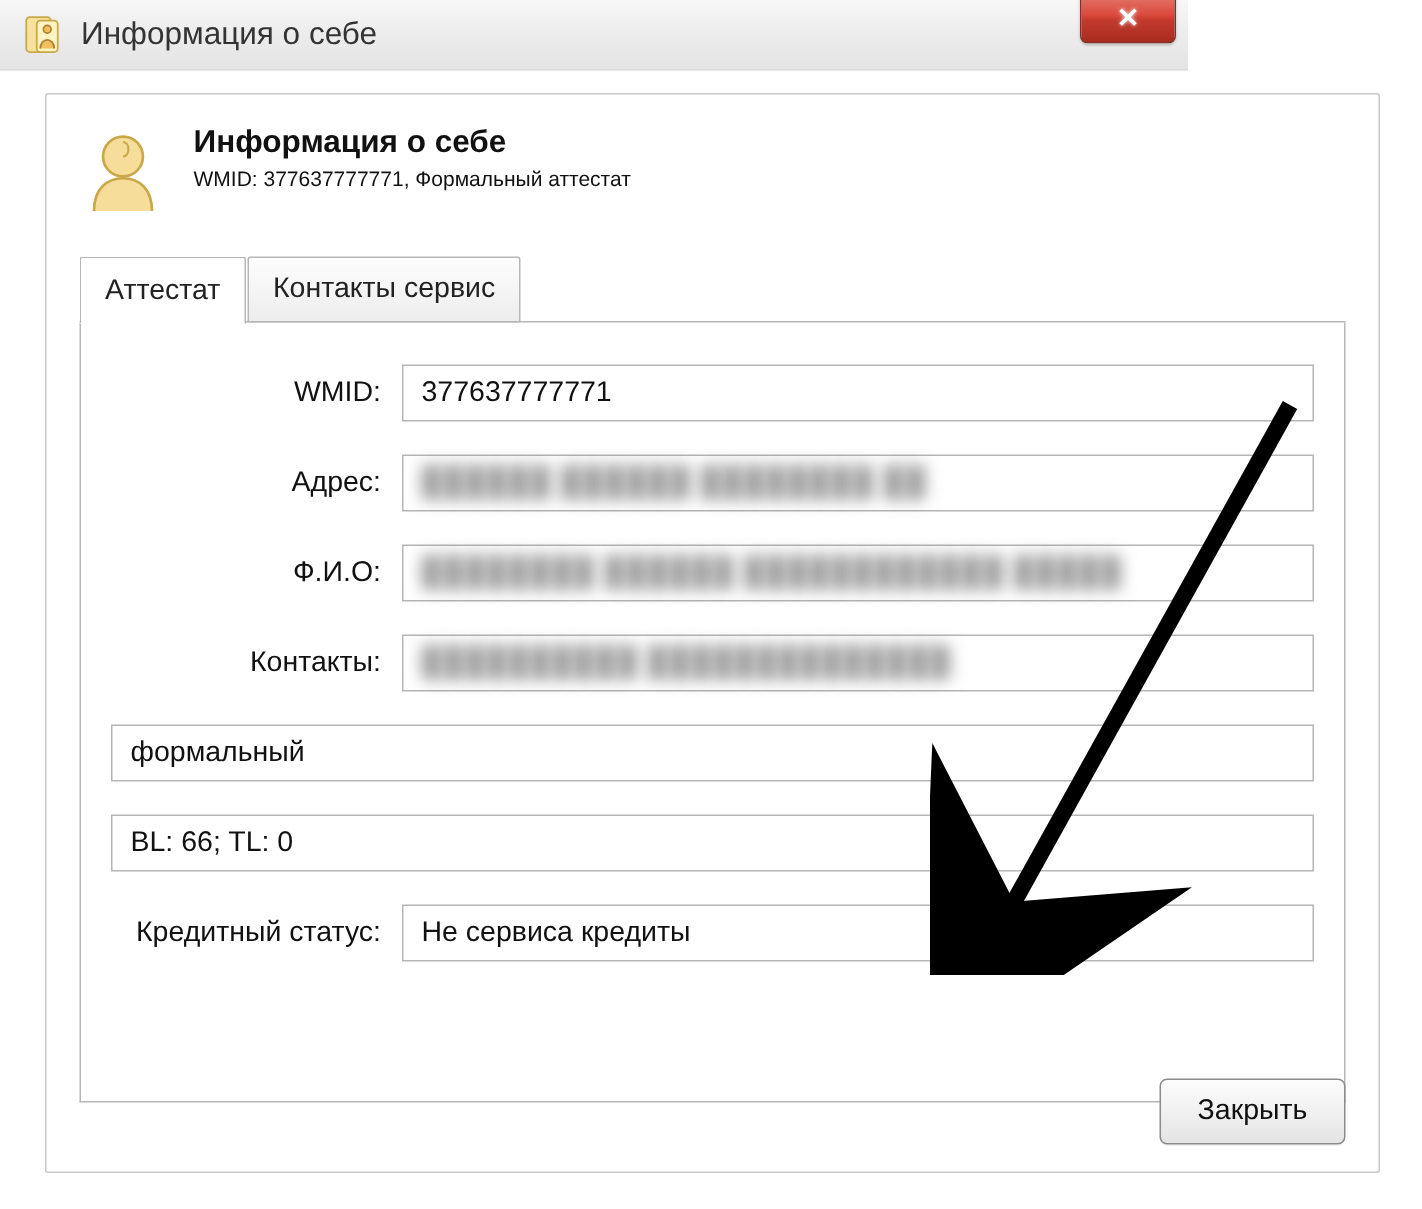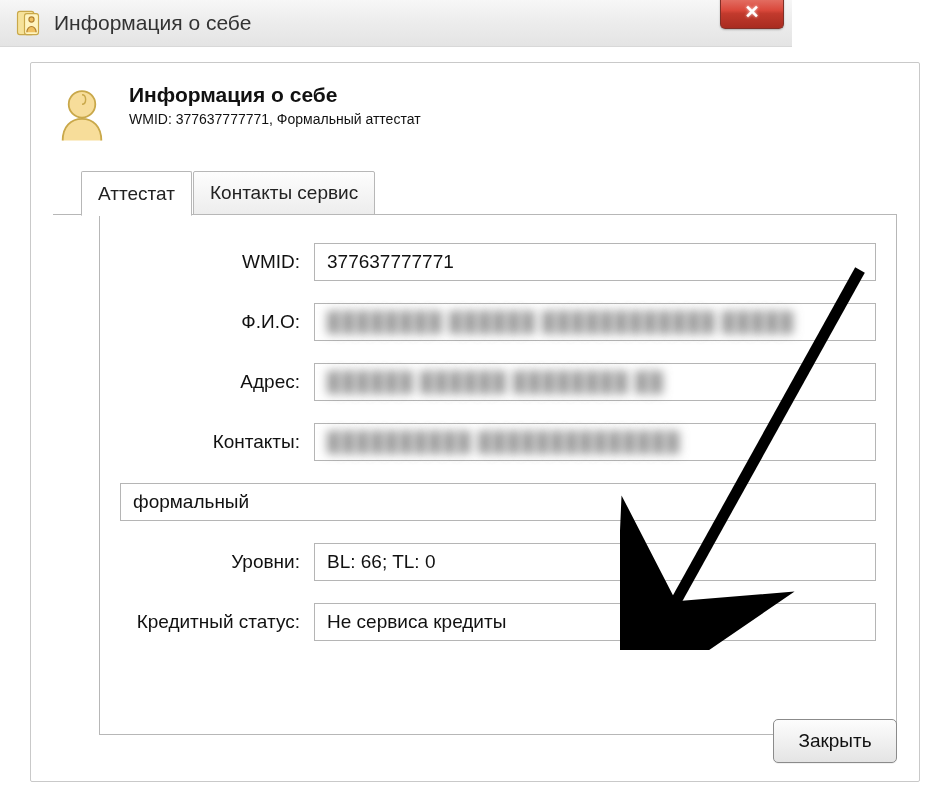--- a/index.html
+++ b/index.html
@@ -116,39 +116,37 @@
     border: 1px solid #b7b7b7;
     border-top-left-radius: 2px;
     border-top-right-radius: 2px;
     display: flex;
     align-items: center;
     justify-content: center;
     padding: 0 16px;
     font-size: 19px;
     color: #222;
     background: linear-gradient(to bottom, #fdfdfd, #ededed);
-    margin-left: 28px;
   }
   .tab.active {
     background: #fff;
     border-bottom: 1px solid #fff;
     z-index: 2;
     height: 43px;
     bottom: -1px;
   }
   .tab1 { left: 0; }
   .tab2 { left: 112px; }
   
   .form {
     border: 1px solid #b7b7b7;
     border-top: none;
     padding: 28px 20px 14px 20px;
     box-sizing: border-box;
     height: 520px;
-    margin-left: 46px;
   }
   .row {
     display: flex;
     align-items: center;
     margin-bottom: 22px;
   }
   .row .label {
     width: 180px;
     text-align: right;
     padding-right: 14px;
@@ -253,40 +251,39 @@
     </div>
 
     <div class="form">
 
       <div class="row">
         <div class="label">WMID:</div>
         <div class="field">377637777771</div>
       </div>
 
       <div class="row">
+        <div class="label">Адрес:</div>
+        <div class="field blurred">██████ ██████ ████████ ██</div>
+      </div>
+
+      <div class="row">
         <div class="label">Ф.И.О:</div>
         <div class="field blurred">████████ ██████ ████████████ █████</div>
       </div>
 
       <div class="row">
-        <div class="label">Адрес:</div>
-        <div class="field blurred">██████ ██████ ████████ ██</div>
-      </div>
-
-      <div class="row">
         <div class="label">Контакты:</div>
         <div class="field blurred">██████████ ██████████████</div>
       </div>
 
       <div class="row">
         <div class="field">формальный</div>
       </div>
 
       <div class="row">
-        <div class="label">Уровни:</div>
         <div class="field">BL: 66; TL: 0</div>
       </div>
 
       <div class="row">
         <div class="label">Кредитный статус:</div>
         <div class="field">Не сервиса кредиты</div>
       </div>
 
     </div>
 

